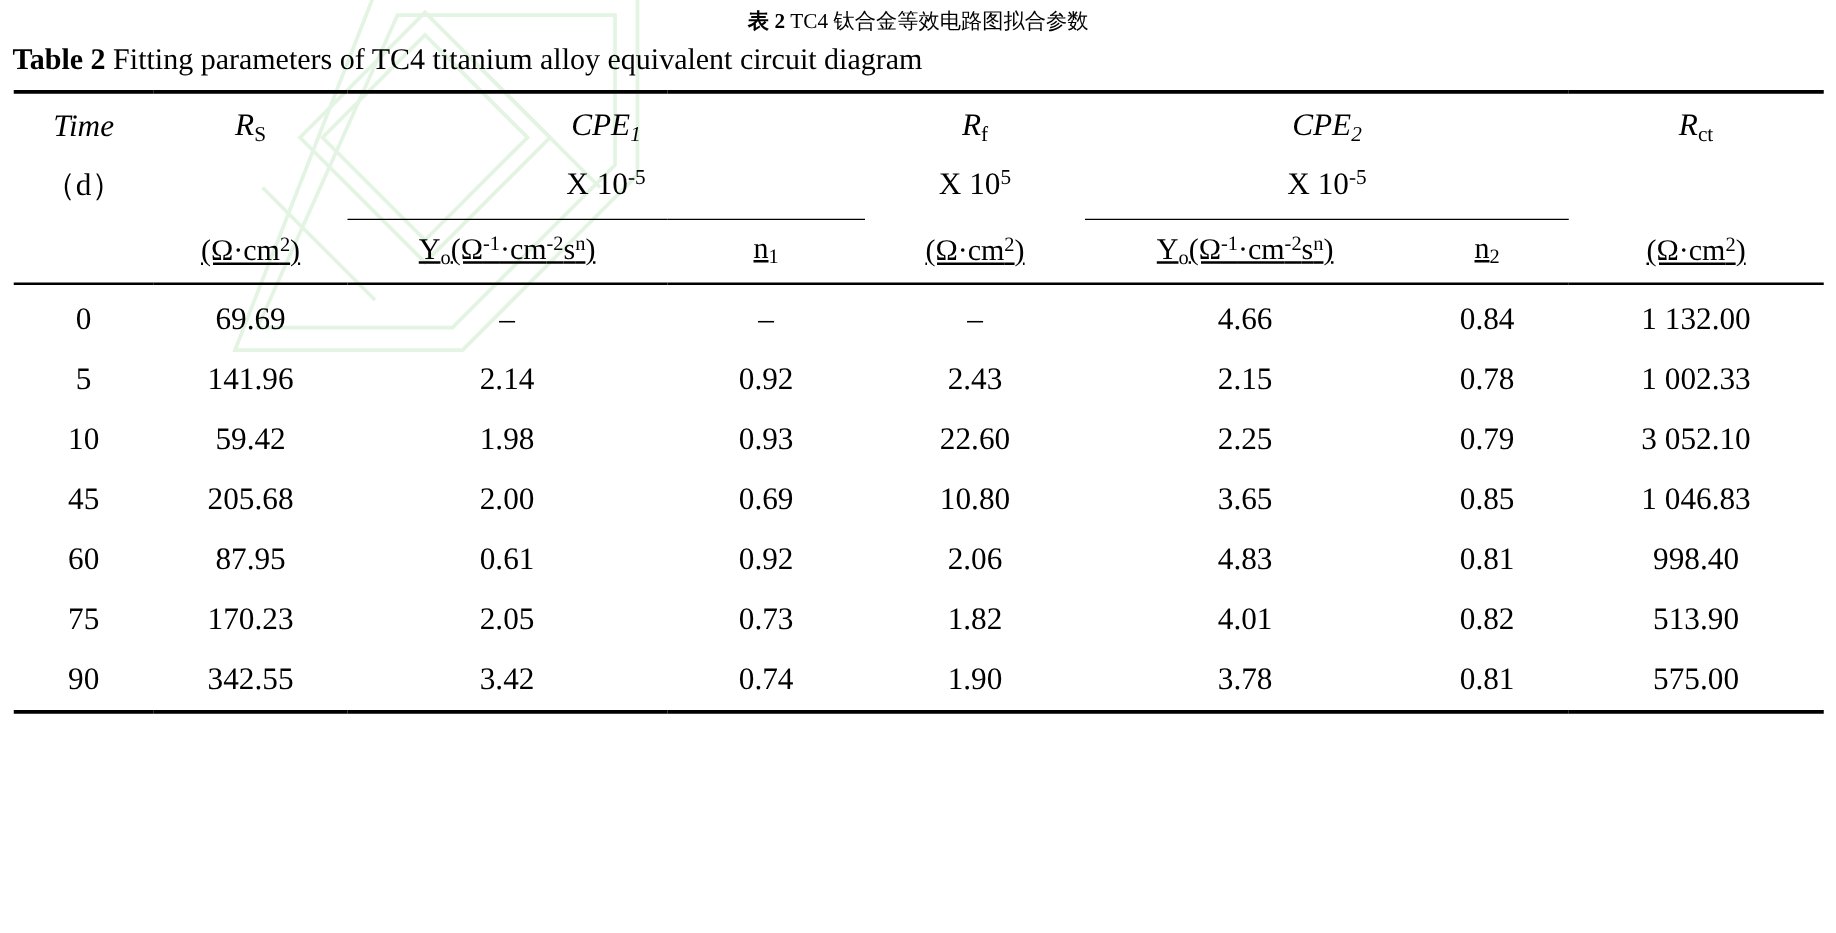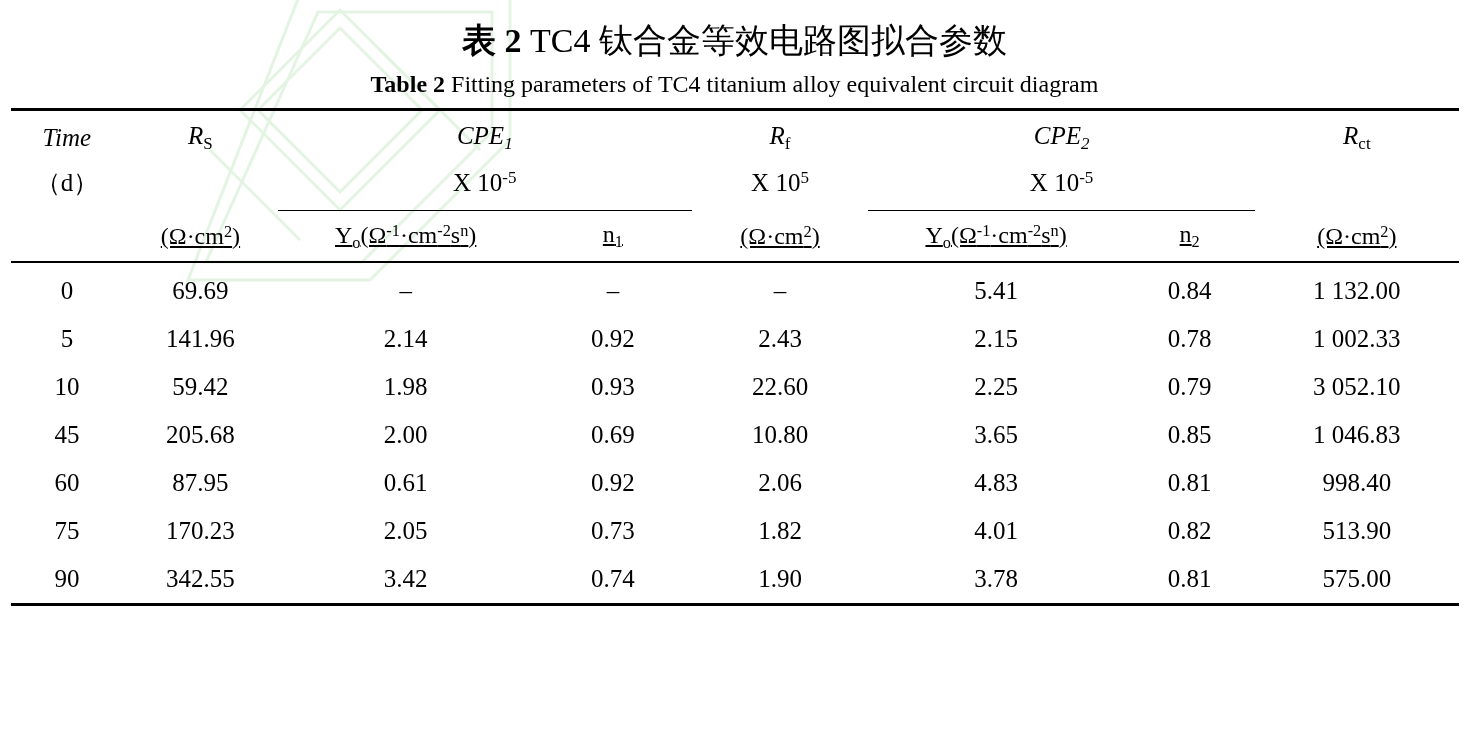--- a/index.html
+++ b/index.html
@@ -28,27 +28,26 @@
   }
 
   .page {
     position: relative;
     z-index: 2;
     padding: 0 10px;
   }
 
   .caption {
     text-align: center;
-    font-size: 34px;
+    font-size: 17px;
     line-height: 1.25;
-    margin-top: 20px;
+    margin-top: 6px;
   }
   .caption .cn-num { font-weight: bold; }
   .caption-en {
-    text-align: center;
     font-size: 24px;
     line-height: 1.3;
     margin-top: 6px;
     margin-bottom: 8px;
   }
   .caption-en .lead { font-weight: bold; }
 
   table.data {
     border-collapse: collapse;
     width: 1448px;
@@ -214,21 +213,21 @@
     </tr>
 
     </tbody>
       <tbody id="tbody">
         <tr class="body-row">
           <td>0</td>
           <td>69.69</td>
           <td>–</td>
           <td>–</td>
           <td>–</td>
-          <td>5.41</td>
+          <td>4.66</td>
           <td>0.84</td>
           <td>1 132.00</td>
         </tr>
         <tr class="body-row">
           <td>5</td>
           <td>141.96</td>
           <td>2.14</td>
           <td>0.92</td>
           <td>2.43</td>
           <td>2.15</td>

